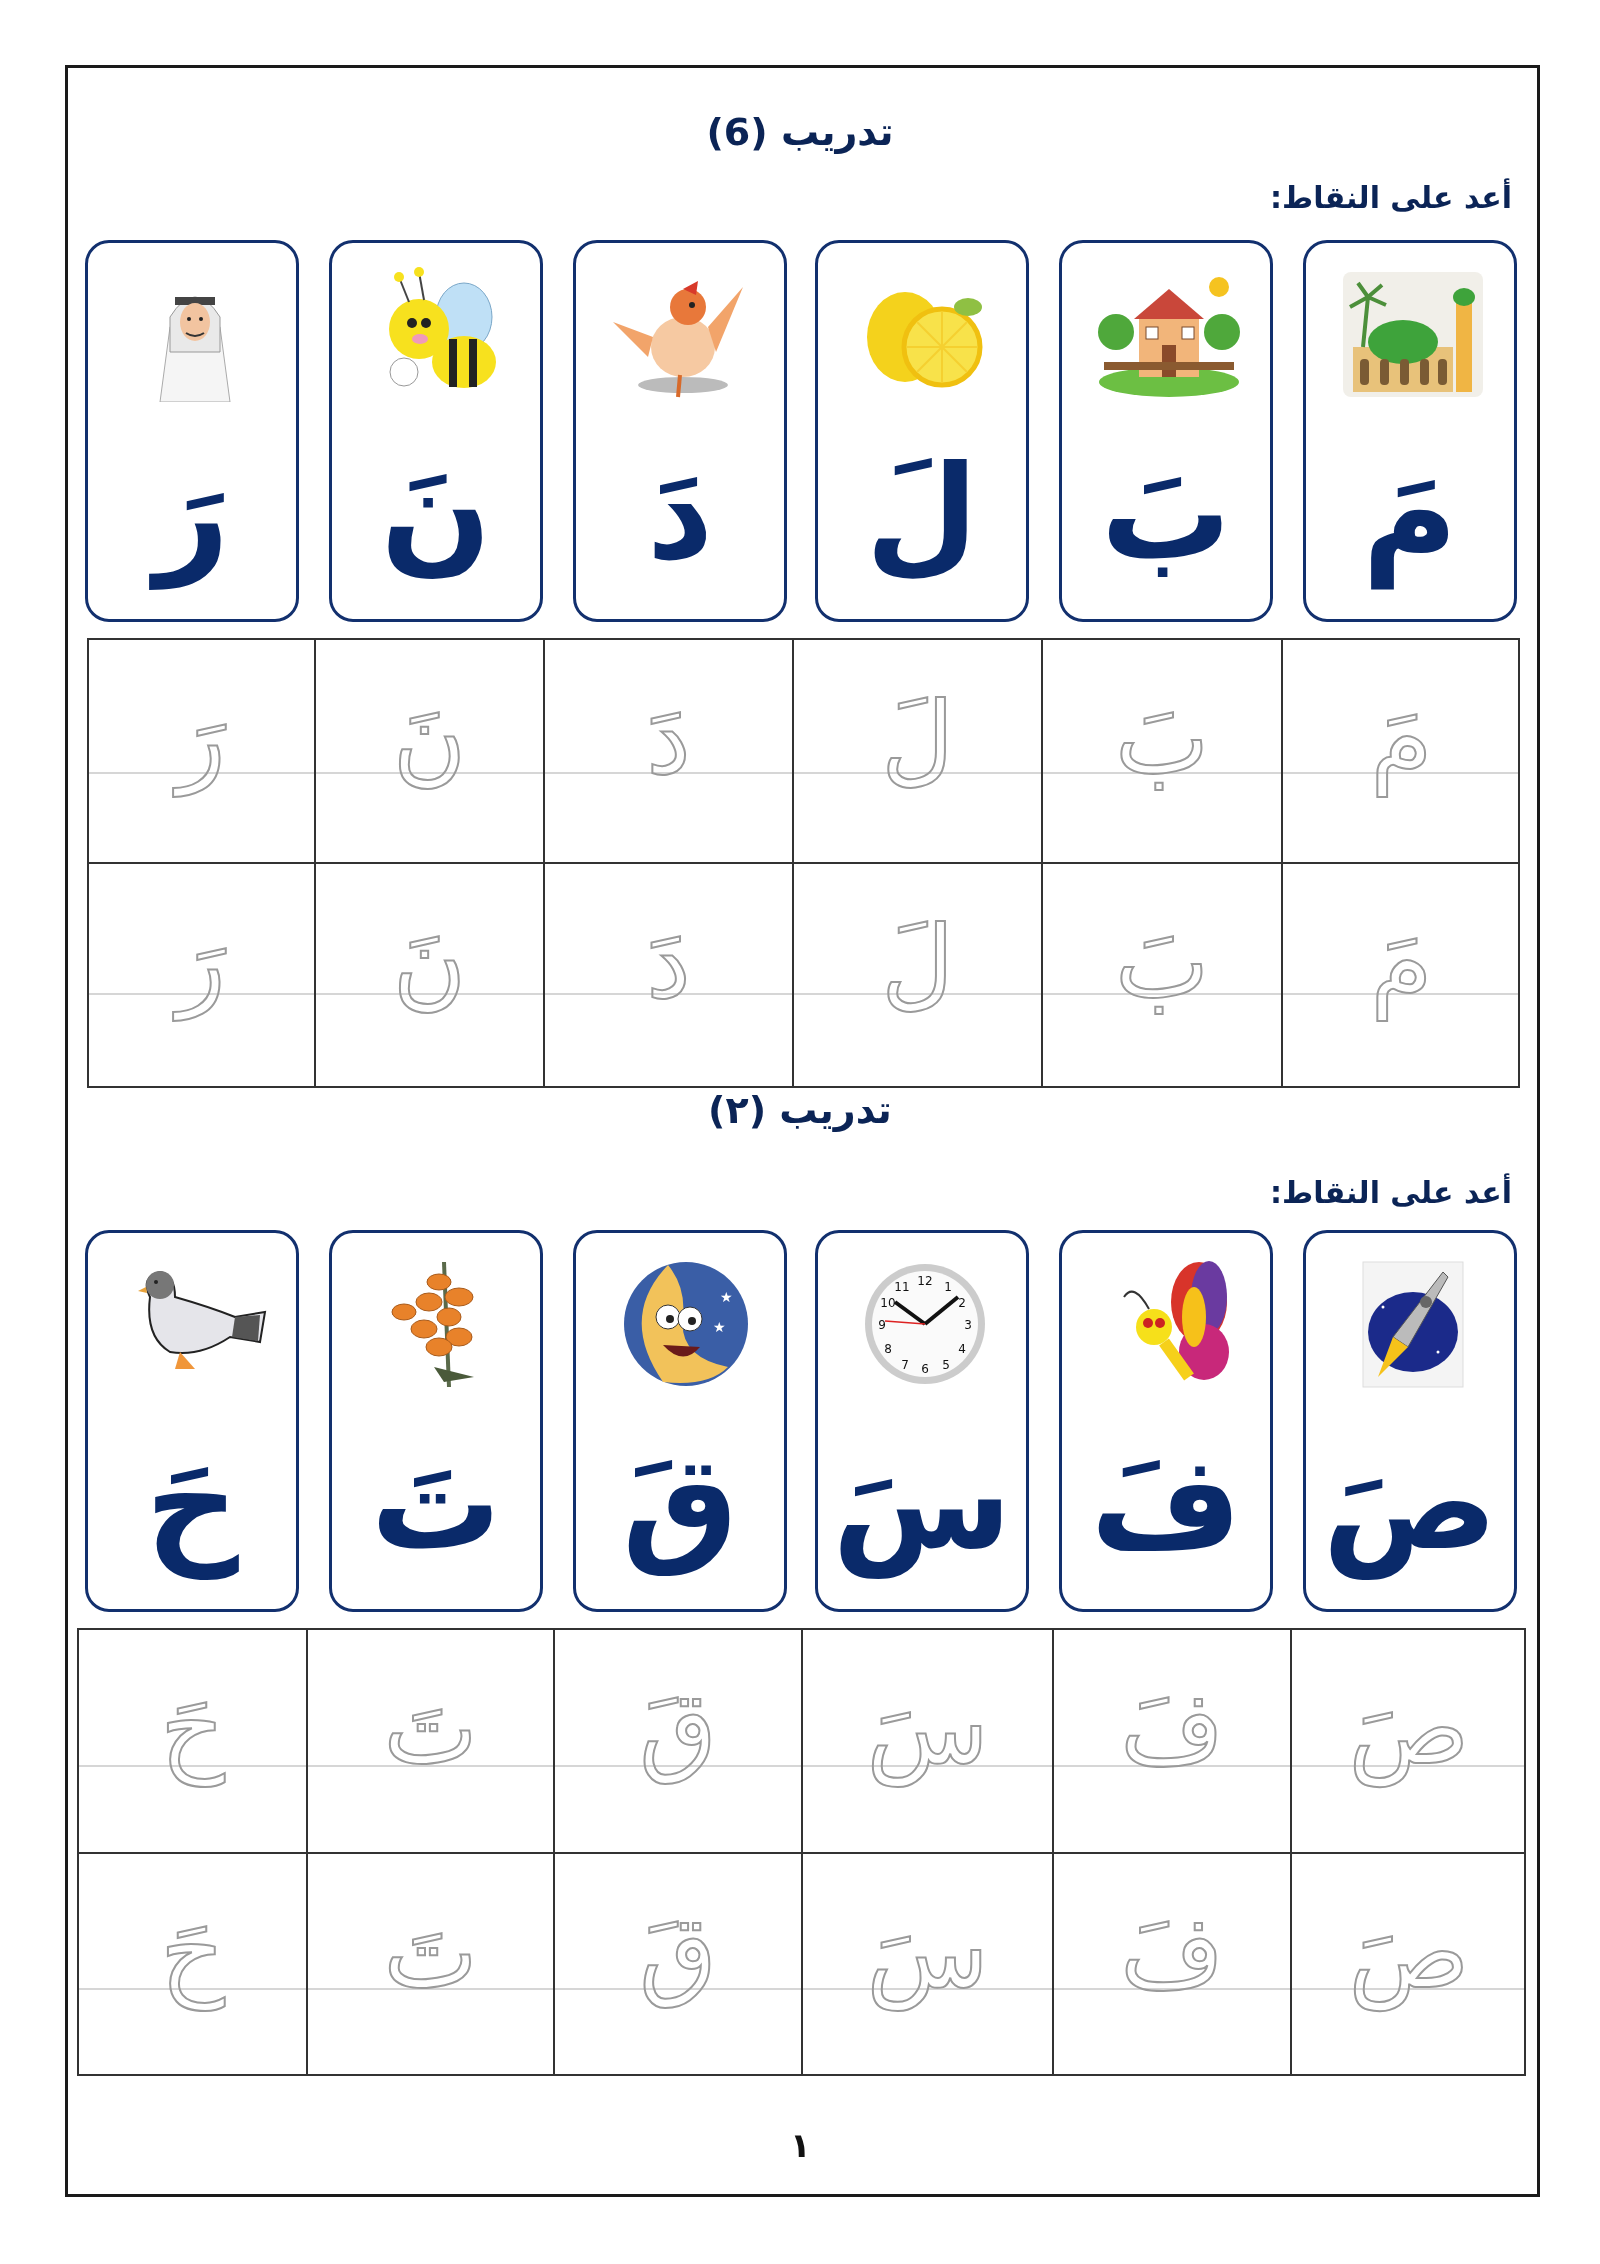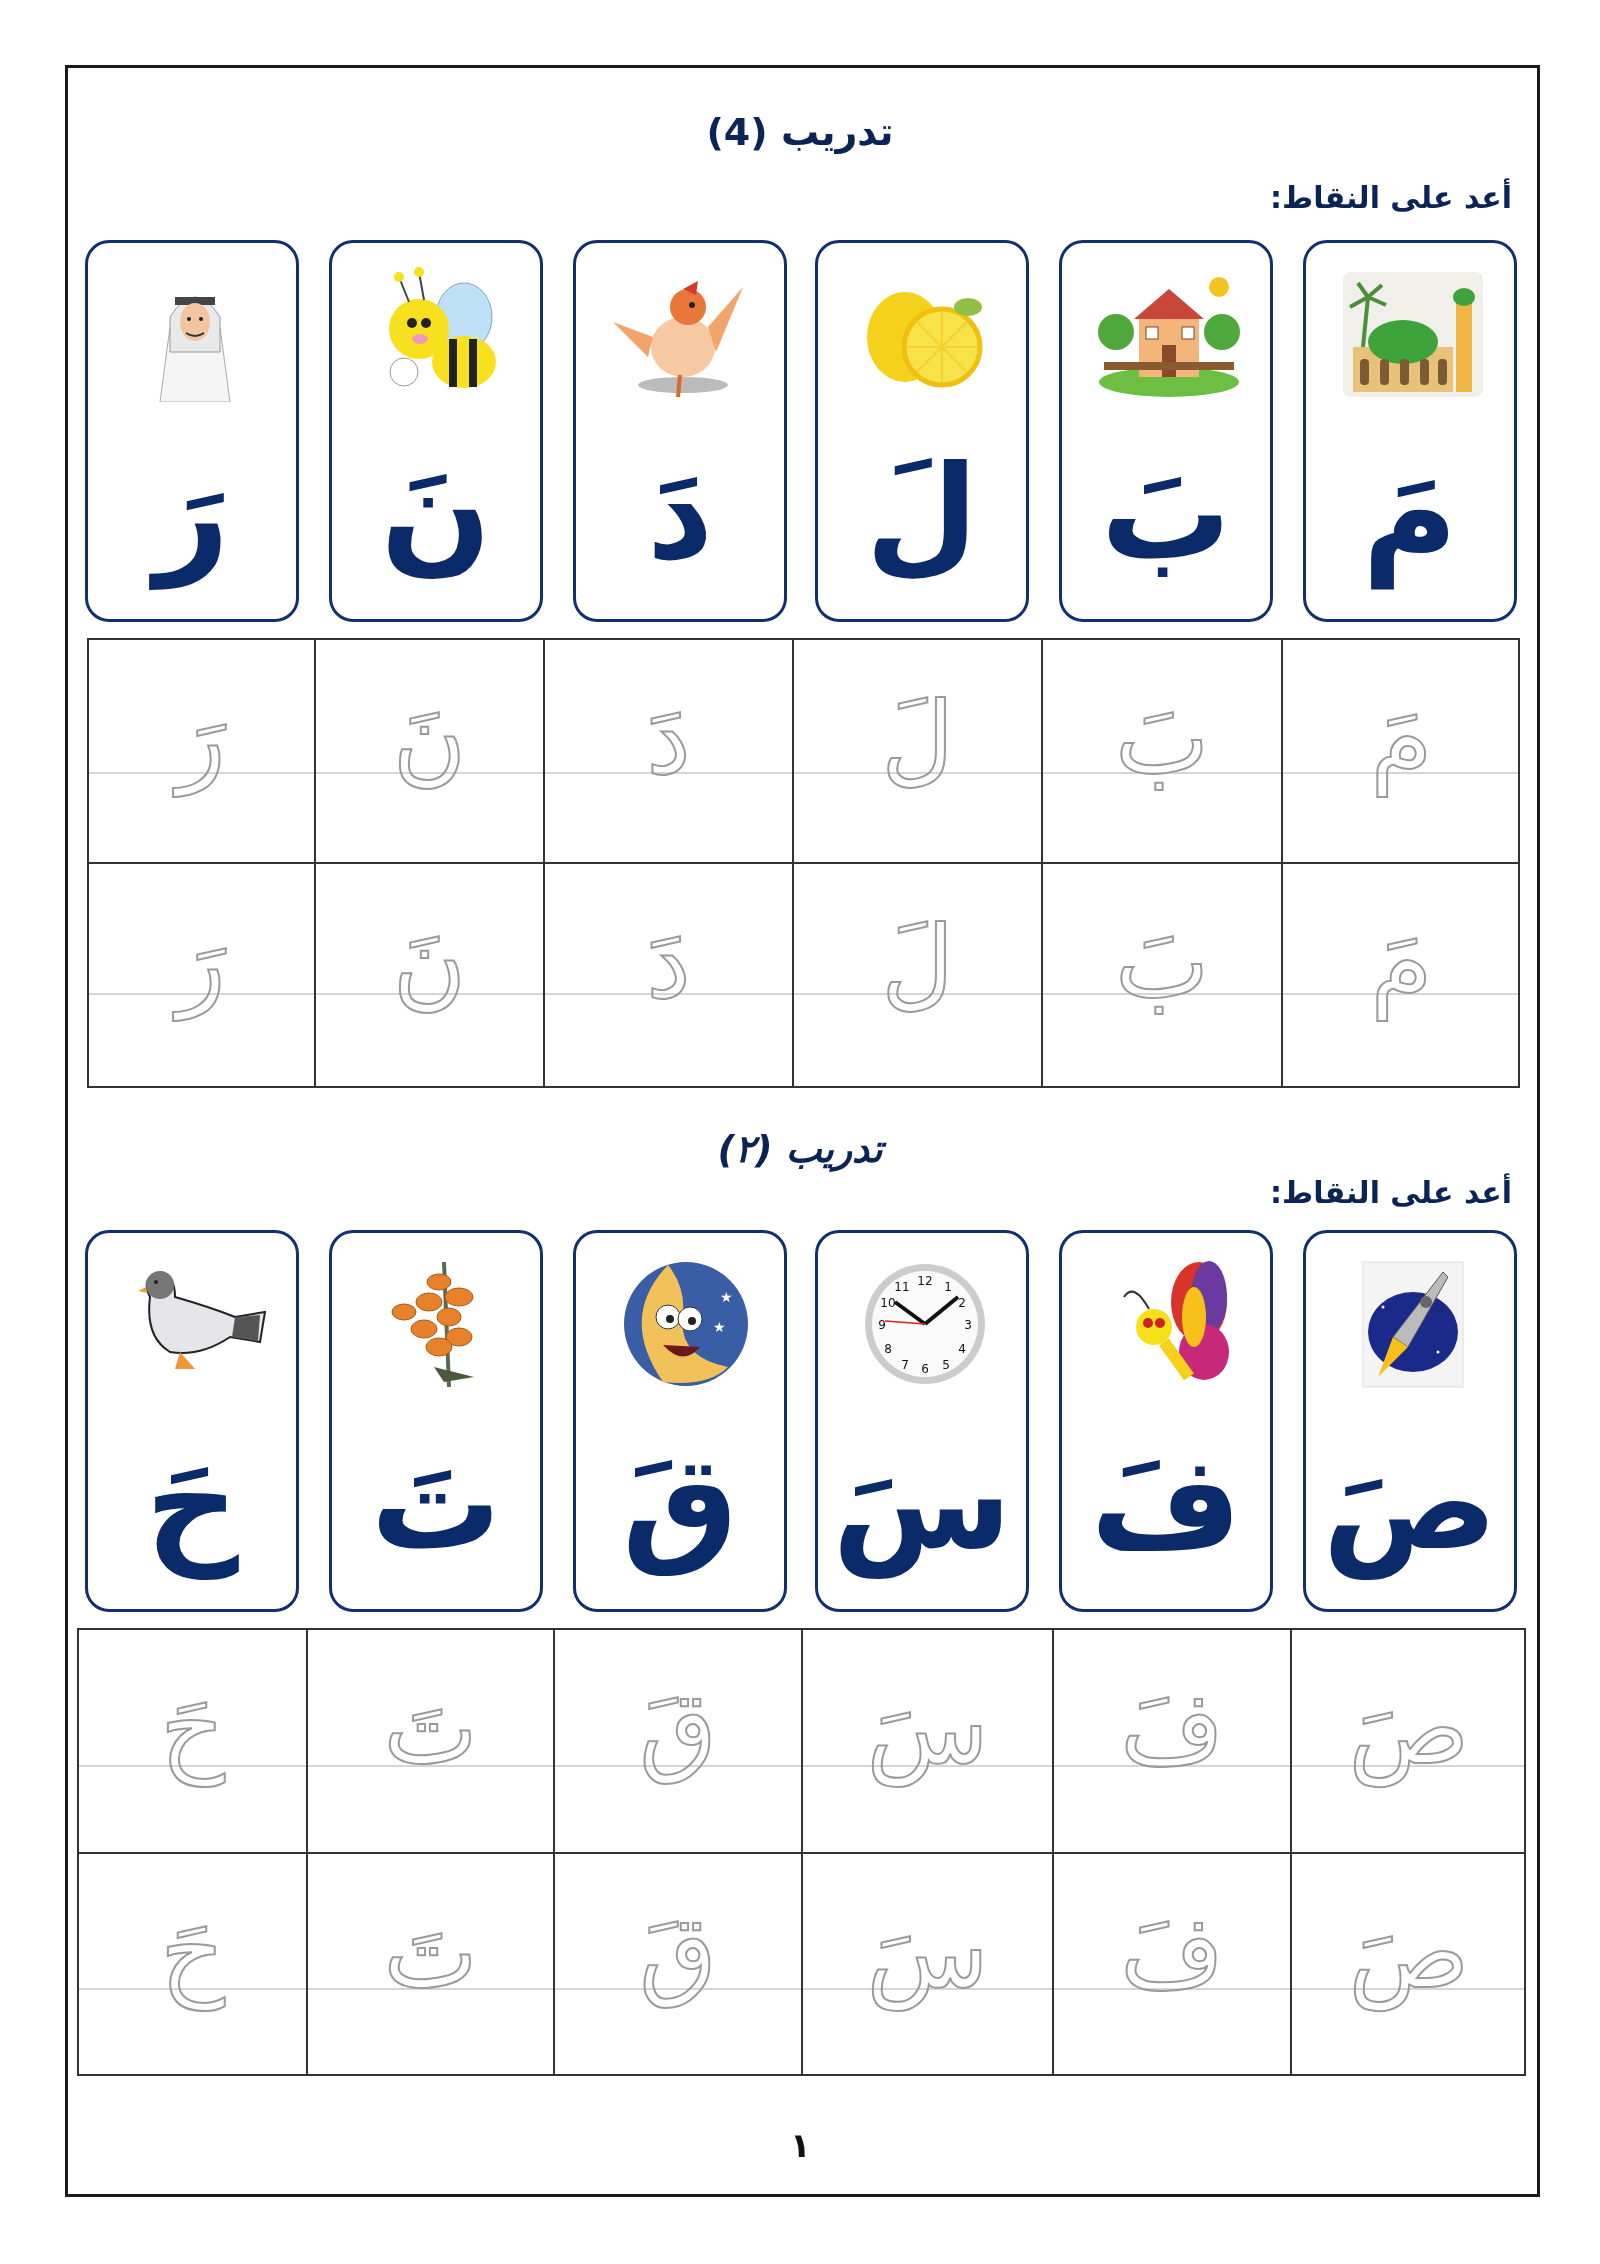--- a/index.html
+++ b/index.html
@@ -15,21 +15,21 @@
   .cell{position:absolute;border-right:2px solid #333;border-bottom:2px solid #333;box-sizing:border-box;}
   .guide{position:absolute;left:0;right:0;height:2px;background:#d6d6d6;}
   .trace{position:absolute;left:0;right:0;text-align:center;color:transparent;-webkit-text-stroke:2px #9a9a9a;font-size:100px;direction:rtl;font-family:"DejaVu Sans",sans-serif;}
   .pageno{position:absolute;left:790px;top:2125px;font-size:34px;color:#111;font-weight:bold;font-family:"DejaVu Sans",sans-serif;}
 </style>
 </head>
 <body>
 
 <div class="page-border"></div>
 
-<div class="title" style="top:110px;">تدريب (4)</div>
+<div class="title" style="top:110px;">تدريب (6)</div>
 <div class="instr" style="top:180px;">أعد على النقاط:</div>
 
 <div class="card" style="left:1303px;top:240px;">
   <div class="pic">
     <svg viewBox="0 0 150 135">
         <rect x="5" y="5" width="140" height="125" rx="8" fill="#f1efe9"></rect>
         <rect x="15" y="80" width="100" height="45" fill="#e8c27a"></rect>
         <ellipse cx="65" cy="75" rx="35" ry="22" fill="#3ea33b"></ellipse>
         <rect x="118" y="30" width="16" height="95" fill="#f0b544"></rect>
         <ellipse cx="126" cy="30" rx="11" ry="9" fill="#3ea33b"></ellipse>
@@ -163,21 +163,21 @@
       <div class="trace" style="top:40px;">دَ</div>
     </div>
   <div class="cell" style="left:227px;top:224px;width:229px;height:222px;border-bottom:none;">
       <div class="trace" style="top:40px;">نَ</div>
     </div>
   <div class="cell" style="left:0;top:224px;width:227px;height:222px;border-bottom:none;">
       <div class="trace" style="top:40px;">رَ</div>
     </div>
 </div>
 
-<div class="title" style="top:1127px;font-style:italic;">تدريب (٢)</div>
+<div class="title" style="top:1088px;">تدريب (٢)</div>
 <div class="instr" style="top:1175px;">أعد على النقاط:</div>
 
 <div class="card" style="left:1303px;top:1230px;">
   <div class="pic">
     <svg viewBox="0 0 150 135">
         <rect x="25" y="5" width="100" height="125" fill="#f4f4f4" stroke="#ddd"></rect>
         <ellipse cx="75" cy="75" rx="45" ry="40" fill="#1b2a8a"></ellipse>
         <path d="M105 15 L110 20 L70 90 L55 80 Z" fill="#bbb" stroke="#555"></path>
         <polygon points="55,80 70,90 40,120" fill="#f6c21a"></polygon>
         <circle cx="88" cy="45" r="6" fill="#666"></circle>

